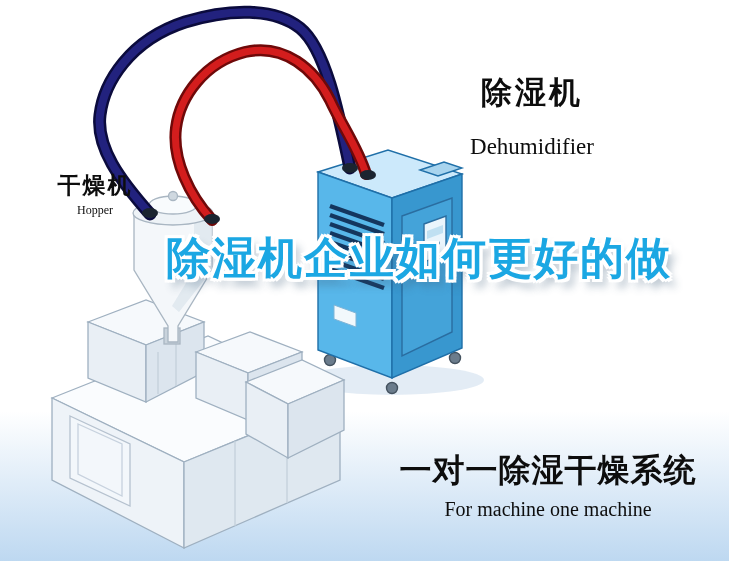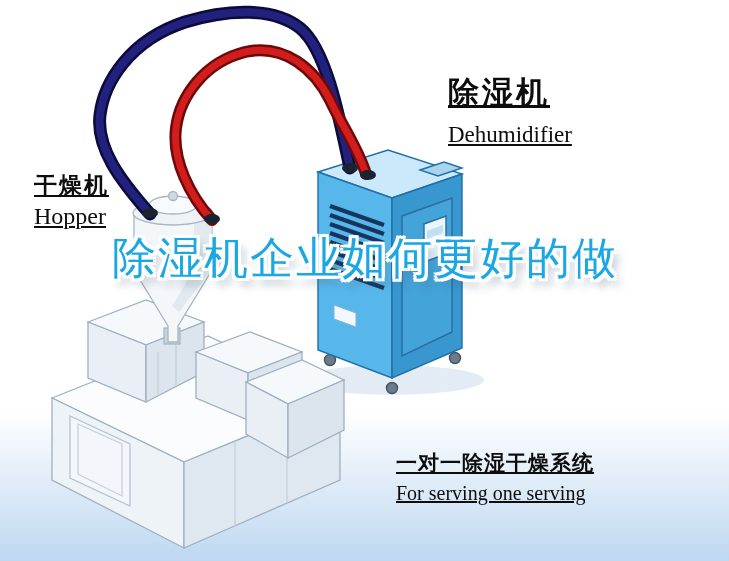--- a/index.html
+++ b/index.html
@@ -2,38 +2,38 @@
 <html><head>
 <meta charset="utf-8">
 <style>
   html,body{margin:0;padding:0;background:#fff;}
   .stage{position:relative;width:729px;height:561px;overflow:hidden;background:#ffffff;
          font-family:"Liberation Sans",sans-serif;}
   .floor{position:absolute;left:0;bottom:0;width:729px;height:150px;z-index:0;
          background:linear-gradient(to bottom, rgba(207,227,245,0) 0%, rgba(186,214,240,.95) 100%);}
   .scene{position:absolute;left:0;top:0;width:729px;height:561px;z-index:1;}
 
-  .label{position:absolute;text-align:left;z-index:4;color:#0d0d0d;text-decoration:underline;}
+  .label{position:absolute;text-align:center;z-index:4;color:#0d0d0d;}
   .label .cn{font-weight:bold;font-family:"Liberation Sans",sans-serif;}
   .label .en{font-family:"Liberation Serif",serif;}
 
   .label-dehu{left:448px;top:72px;width:168px;}
   .label-dehu .cn{font-size:31px;letter-spacing:3px;}
-  .label-dehu .en{font-size:23px;margin-top:8px;}
+  .label-dehu .en{font-size:23px;margin-top:20px;}
 
   .label-hopper{left:34px;top:170px;width:122px;}
   .label-hopper .cn{font-size:23px;letter-spacing:2px;}
-  .label-hopper .en{font-size:24px;margin-top:2px;}
+  .label-hopper .en{font-size:12px;margin-top:2px;}
 
   .label-system{left:396px;top:449px;width:304px;}
-  .label-system .cn{font-size:21px;letter-spacing:1px;}
+  .label-system .cn{font-size:32px;letter-spacing:1px;}
   .label-system .en{font-size:20px;margin-top:5px;}
 
-  .headline{position:absolute;left:58px;top:234px;width:614px;z-index:5;text-align:center;
-    font-weight:normal;font-size:44px;line-height:1.08;letter-spacing:2px;color:#1ba7e3;
+  .headline{position:absolute;left:58px;top:234px;width:614px;z-index:5;text-align:right;
+    font-weight:bold;font-size:44px;line-height:1.08;letter-spacing:2px;color:#1ba7e3;
     text-shadow:
       -3px -3px 0 #fff, 0 -3px 0 #fff, 3px -3px 0 #fff,
       -3px 0 0 #fff, 3px 0 0 #fff,
       -3px 3px 0 #fff, 0 3px 0 #fff, 3px 3px 0 #fff,
       6px 8px 8px rgba(60,90,120,.45);}
 </style>
 </head>
 <body>
 
 <div class="stage">
@@ -135,20 +135,20 @@
     <div class="en">Dehumidifier</div>
   </div>
 
   <div class="label label-hopper">
     <div class="cn">干燥机</div>
     <div class="en">Hopper</div>
   </div>
 
   <div class="label label-system">
     <div class="cn">一对一除湿干燥系统</div>
-    <div class="en">For serving one serving</div>
+    <div class="en">For machine one machine</div>
   </div>
 
   <div class="headline">
     <div>除湿机企业如何更好的做</div>
   </div>
 
 </div>
 
 </body></html>

